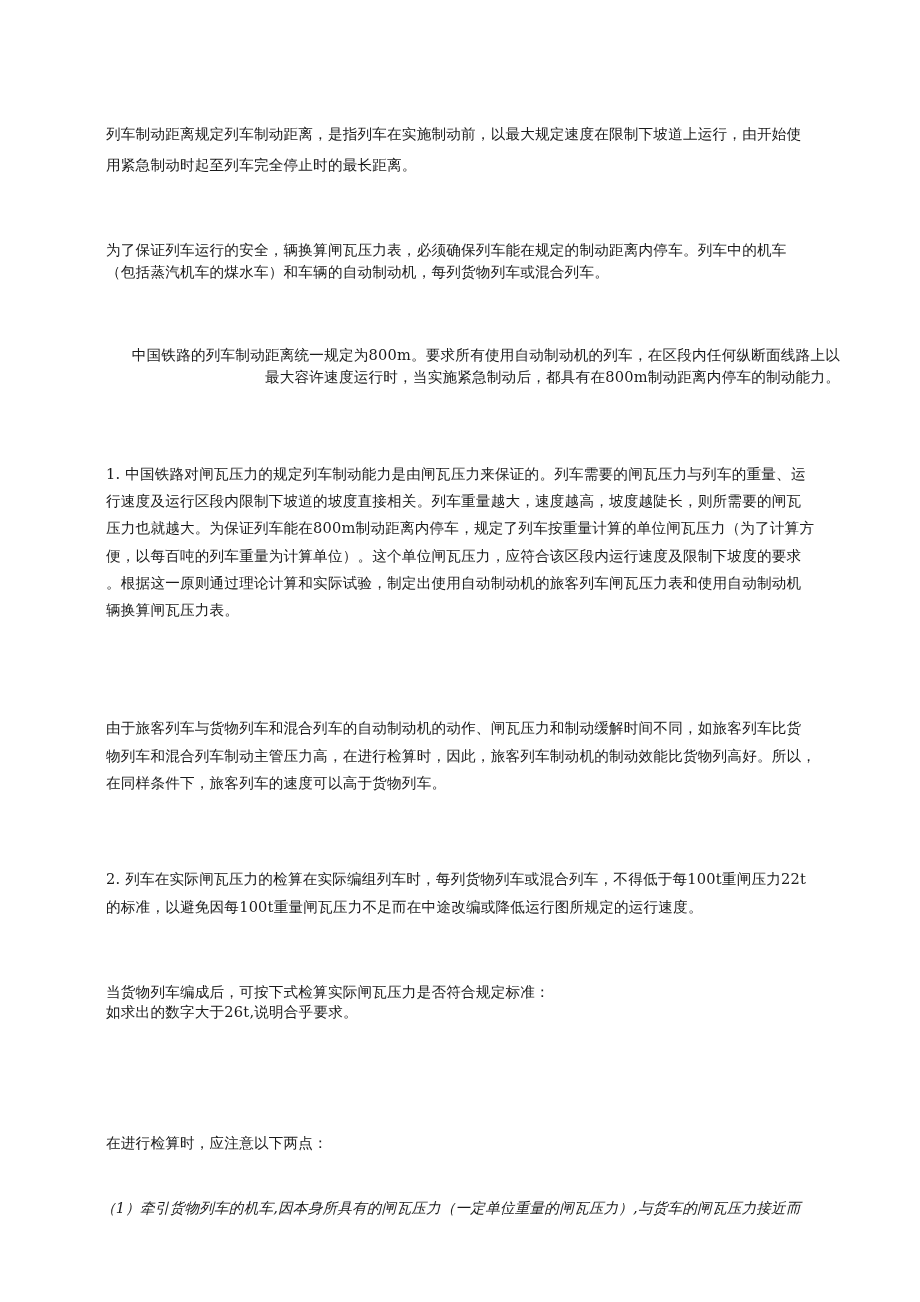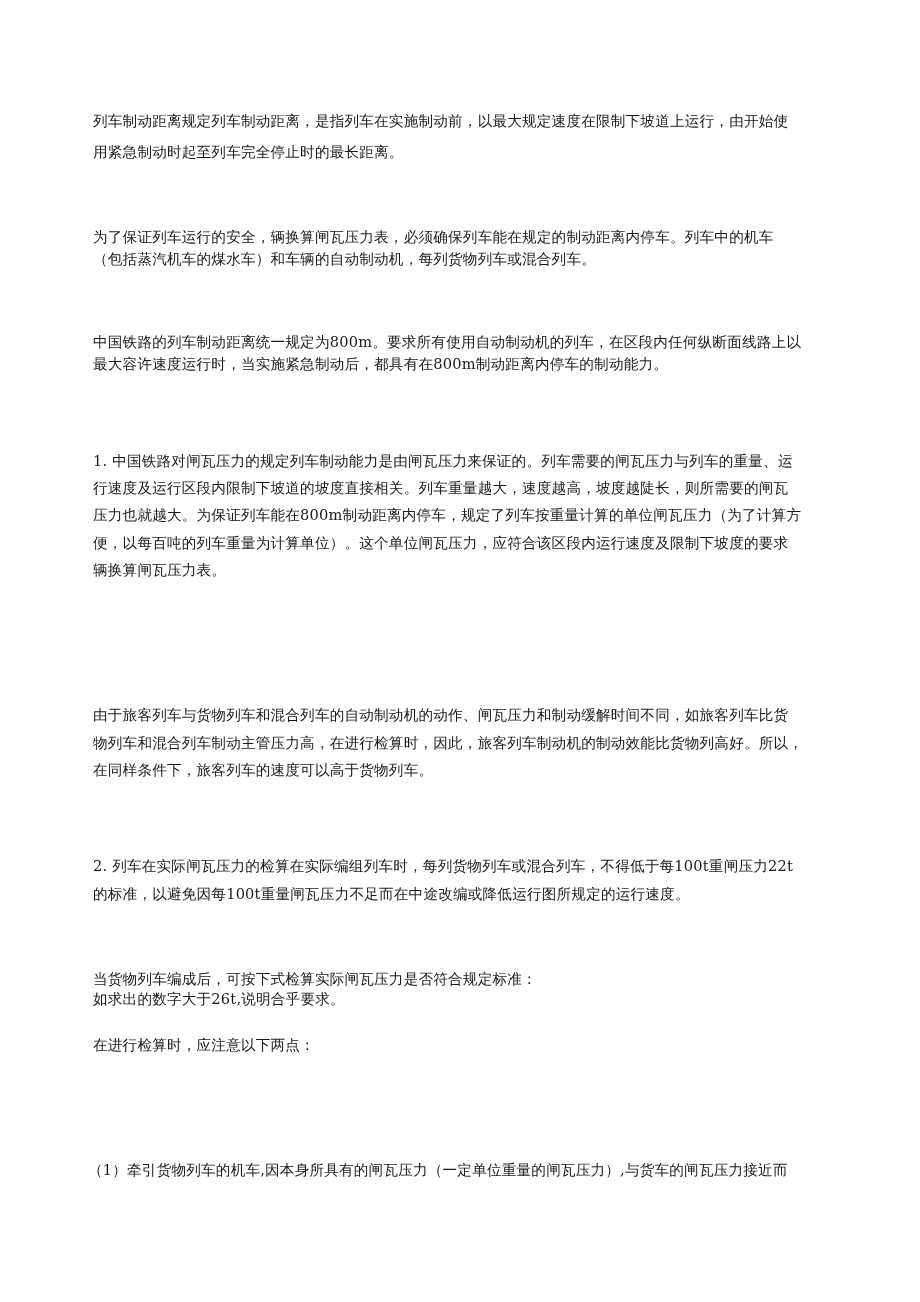--- a/index.html
+++ b/index.html
@@ -21,34 +21,34 @@
       top: 0;
       width: 920px;
       height: 1302px;
     }
     .para {
       position: absolute;
       left: 89px;
       width: 734px;
       font-size: 14.6px;
       letter-spacing: 0.2px;
-      margin: 4px;
+      margin: 17px;
       text-align: left;
       word-break: break-all;
     }
     .line { display: block; white-space: nowrap; }
     .p1 { top: 101px; line-height: 31px; }
     .p2 { top: 222px; line-height: 21.5px; }
-    .p3 { top: 327px; line-height: 22px; }
+    .p3 { top: 327px; line-height: 22px; text-align: right; }
     .p4 { top: 443px; line-height: 27.2px; }
     .p5 { top: 697px; line-height: 27.5px; }
     .p6 { top: 848px; line-height: 28px; }
     .p7 { top: 965px; line-height: 20px; }
-    .p8 { top: 1030px; line-height: 22px; }
-    .p9 { top: 1155px; line-height: 22px; left: 84px; }
+    .p8 { top: 1115px; line-height: 22px; }
+    .p9 { top: 1180px; line-height: 22px; left: 84px; font-style: italic; }
   </style>
 </head>
 <body>
 
 <div class="page">
 
   <p class="para p1">
     <span class="line">列车制动距离规定列车制动距离，是指列车在实施制动前，以最大规定速度在限制下坡道上运行，由开始使</span>
     <span class="line">用紧急制动时起至列车完全停止时的最长距离。</span>
   </p>
@@ -61,20 +61,21 @@
   <p class="para p3">
     <span class="line">中国铁路的列车制动距离统一规定为800m。要求所有使用自动制动机的列车，在区段内任何纵断面线路上以</span>
     <span class="line">最大容许速度运行时，当实施紧急制动后，都具有在800m制动距离内停车的制动能力。</span>
   </p>
 
   <p class="para p4">
     <span class="line">1. 中国铁路对闸瓦压力的规定列车制动能力是由闸瓦压力来保证的。列车需要的闸瓦压力与列车的重量、运</span>
     <span class="line">行速度及运行区段内限制下坡道的坡度直接相关。列车重量越大，速度越高，坡度越陡长，则所需要的闸瓦</span>
     <span class="line">压力也就越大。为保证列车能在800m制动距离内停车，规定了列车按重量计算的单位闸瓦压力（为了计算方</span>
     <span class="line">便，以每百吨的列车重量为计算单位）。这个单位闸瓦压力，应符合该区段内运行速度及限制下坡度的要求</span>
+    <span class="line">。根据这一原则通过理论计算和实际试验，制定出使用自动制动机的旅客列车闸瓦压力表和使用自动制动机</span>
     <span class="line">辆换算闸瓦压力表。</span>
   </p>
 
   <p class="para p5">
     <span class="line">由于旅客列车与货物列车和混合列车的自动制动机的动作、闸瓦压力和制动缓解时间不同，如旅客列车比货</span>
     <span class="line">物列车和混合列车制动主管压力高，在进行检算时，因此，旅客列车制动机的制动效能比货物列高好。所以，</span>
     <span class="line">在同样条件下，旅客列车的速度可以高于货物列车。</span>
   </p>
 
   <p class="para p6">

